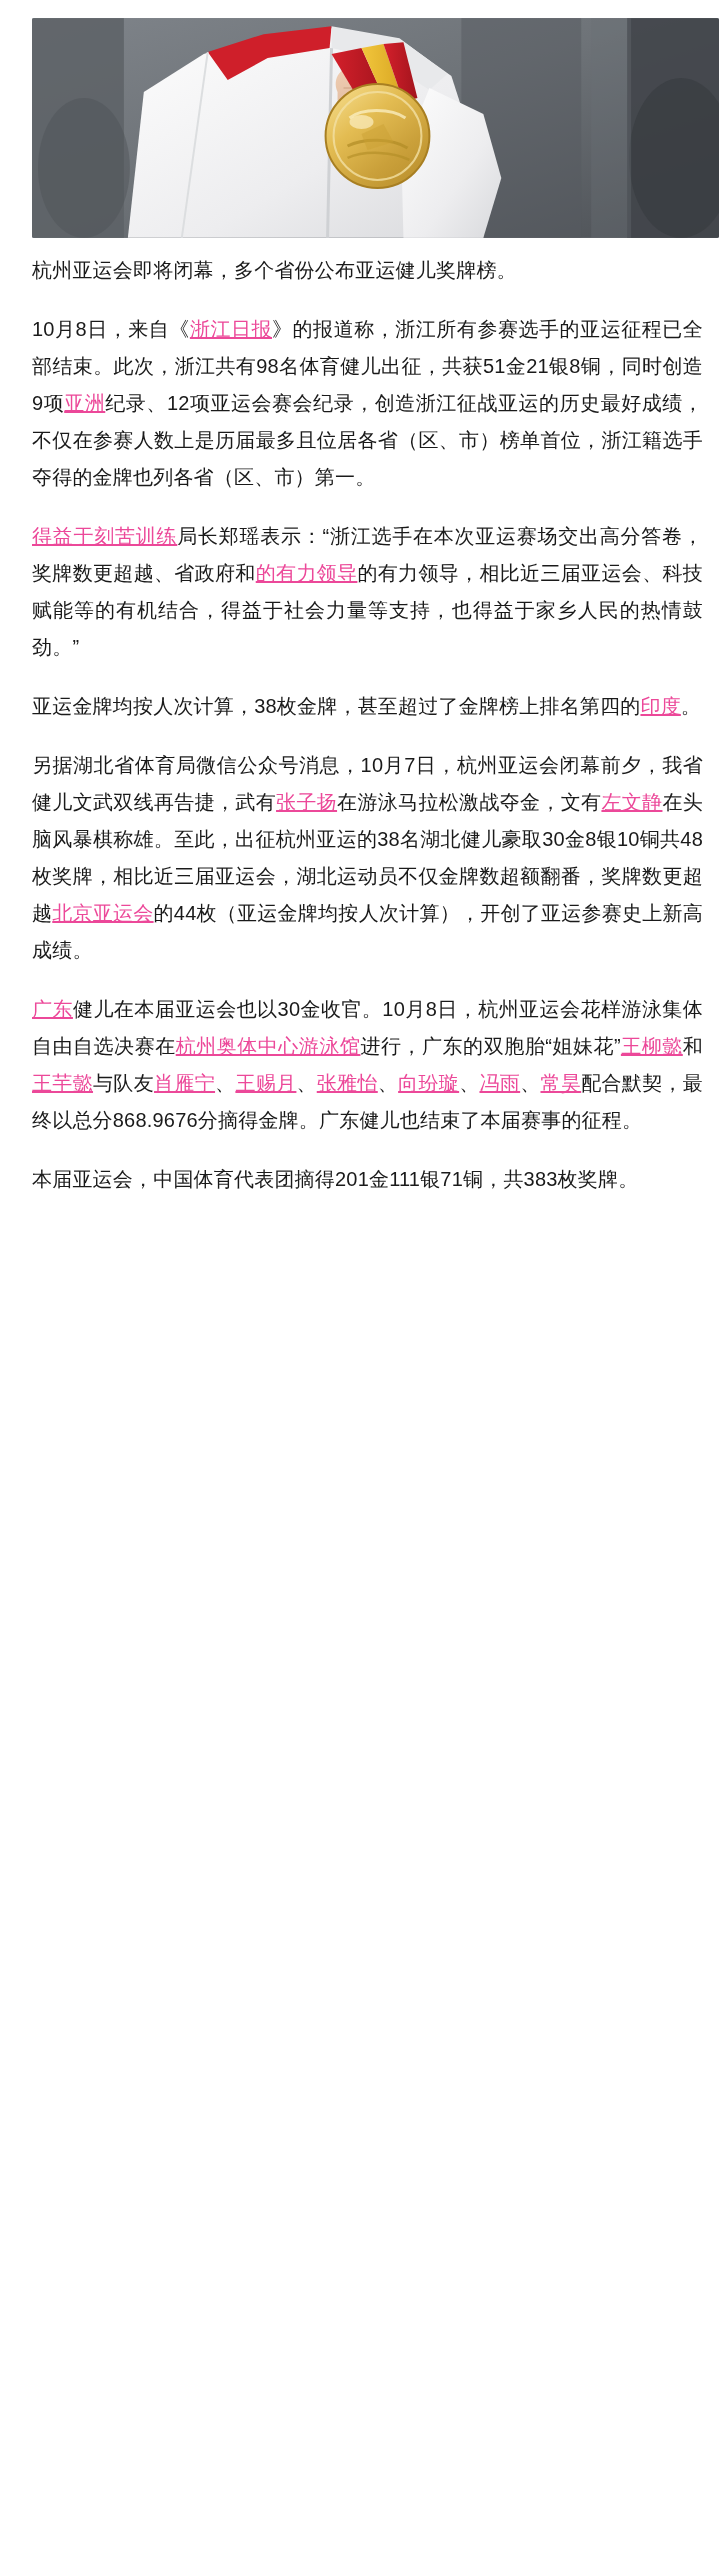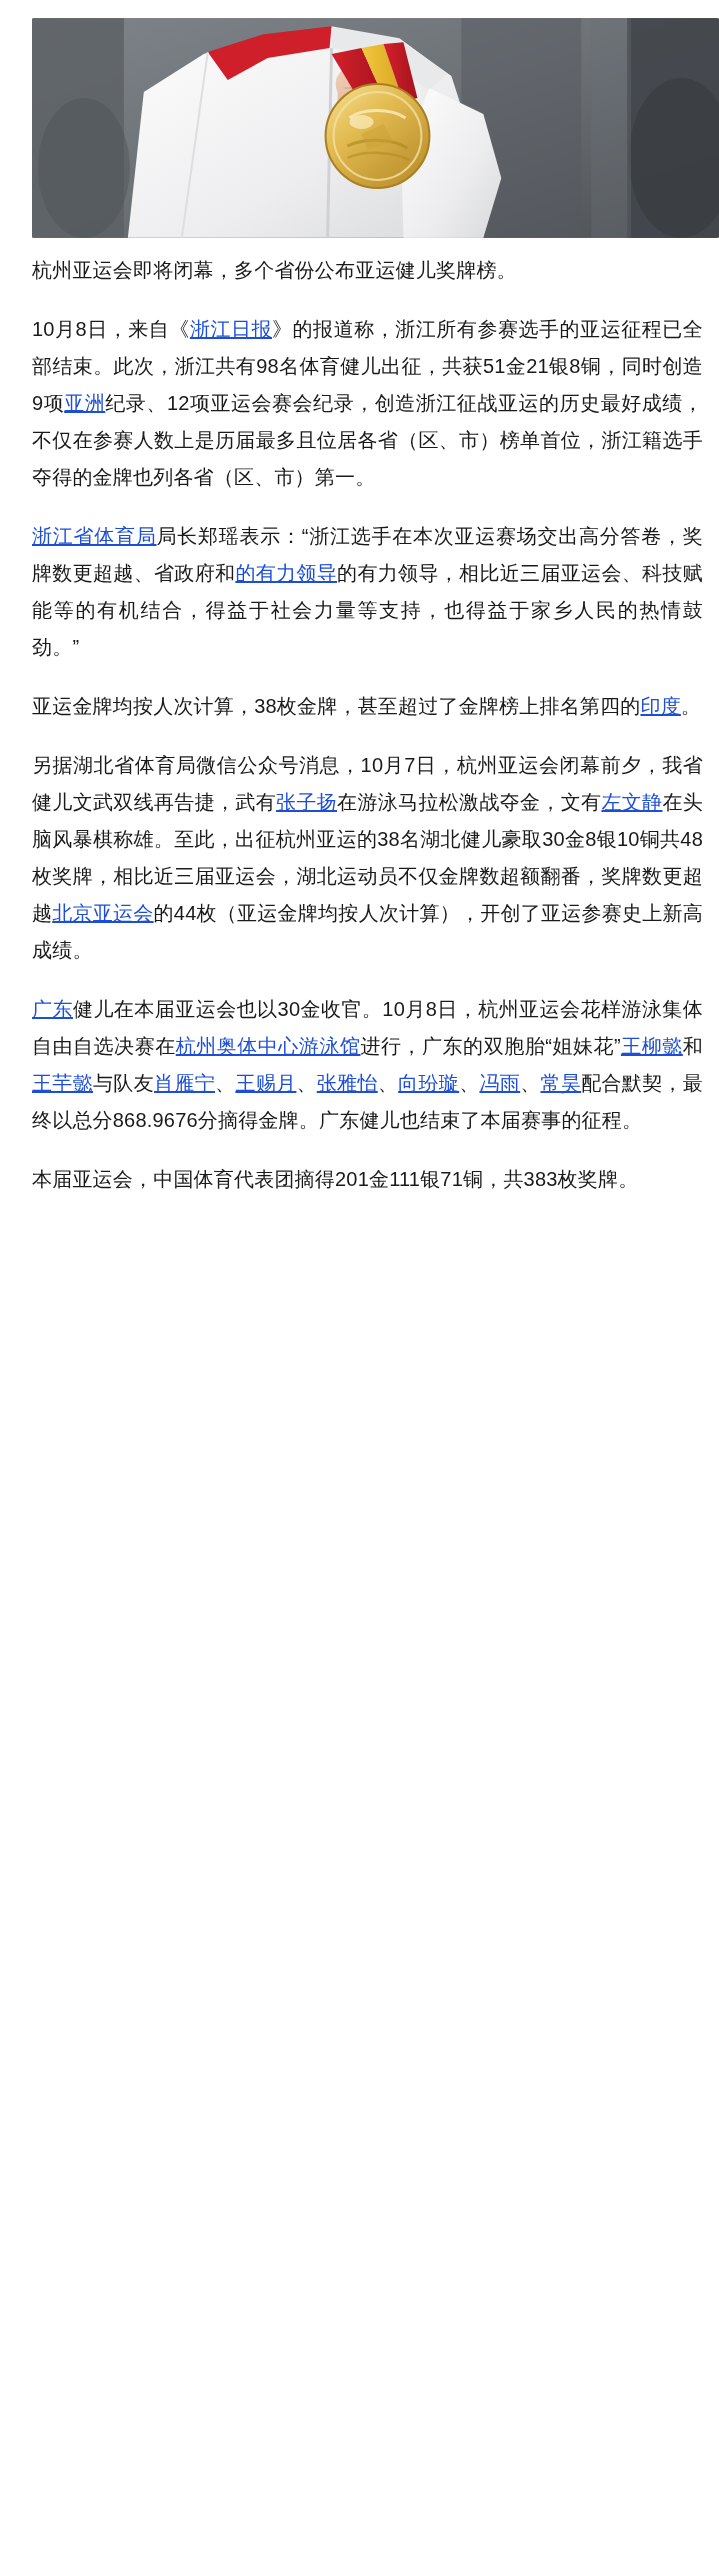--- a/index.html
+++ b/index.html
@@ -35,21 +35,21 @@
     letter-spacing: 0.2px;
     text-align: justify;
   }
   .article p {
     margin: 0 0 22px 0;
   }
   .article p:last-child {
     margin-bottom: 16px;
   }
   .lnk {
-    color: #1d4ed8;
+    color: #ec4899;
   }
 </style>
 </head>
 <body>
 
 <div class="page">
 
   <div class="hero">
     <svg width="687" height="220" viewBox="0 0 688 220" xmlns="http://www.w3.org/2000/svg">
       <defs>
@@ -134,21 +134,21 @@
 
     <p>
       <span>杭州亚运会即将闭幕，多个省份公布亚运健儿奖牌榜。</span>
     </p>
 
     <p>
       <span>10月8日，来自《</span><a class="lnk" href="#">浙江日报</a><span>》的报道称，浙江所有参赛选手的亚运征程已全部结束。此次，浙江共有98名体育健儿出征，共获51金21银8铜，同时创造9项</span><a class="lnk" href="#">亚洲</a><span>纪录、12项亚运会赛会纪录，创造浙江征战亚运的历史最好成绩，不仅在参赛人数上是历届最多且位居各省（区、市）榜单首位，浙江籍选手夺得的金牌也列各省（区、市）第一。</span>
     </p>
 
     <p>
-      <a class="lnk" href="#">浙江省体育局</a><span>局长郑瑶表示：“浙江选手在本次亚运赛场交出高分答卷，奖牌数更超越、省政府和</span><a class="lnk" href="#">的有力领导</a><span>的有力领导，相比近三届亚运会、科技赋能等的有机结合，得益于社会力量等支持，也得益于家乡人民的热情鼓劲。”</span>
+      <a class="lnk" href="#">得益于刻苦训练</a><span>局长郑瑶表示：“浙江选手在本次亚运赛场交出高分答卷，奖牌数更超越、省政府和</span><a class="lnk" href="#">的有力领导</a><span>的有力领导，相比近三届亚运会、科技赋能等的有机结合，得益于社会力量等支持，也得益于家乡人民的热情鼓劲。”</span>
     </p>
 
 
     <p>
       <span>亚运金牌均按人次计算，38枚金牌，甚至超过了金牌榜上排名第四的</span><a class="lnk" href="#">印度</a><span>。</span>
     </p>
 
     <p>
       <span>另据湖北省体育局微信公众号消息，10月7日，杭州亚运会闭幕前夕，我省健儿文武双线再告捷，武有</span><a class="lnk" href="#">张子扬</a><span>在游泳马拉松激战夺金，文有</span><a class="lnk" href="#">左文静</a><span>在头脑风暴棋称雄。至此，出征杭州亚运的38名湖北健儿豪取30金8银10铜共48枚奖牌，相比近三届亚运会，湖北运动员不仅金牌数超额翻番，奖牌数更超越</span><a class="lnk" href="#">北京亚运会</a><span>的44枚（亚运金牌均按人次计算），开创了亚运参赛史上新高成绩。</span>
     </p>

